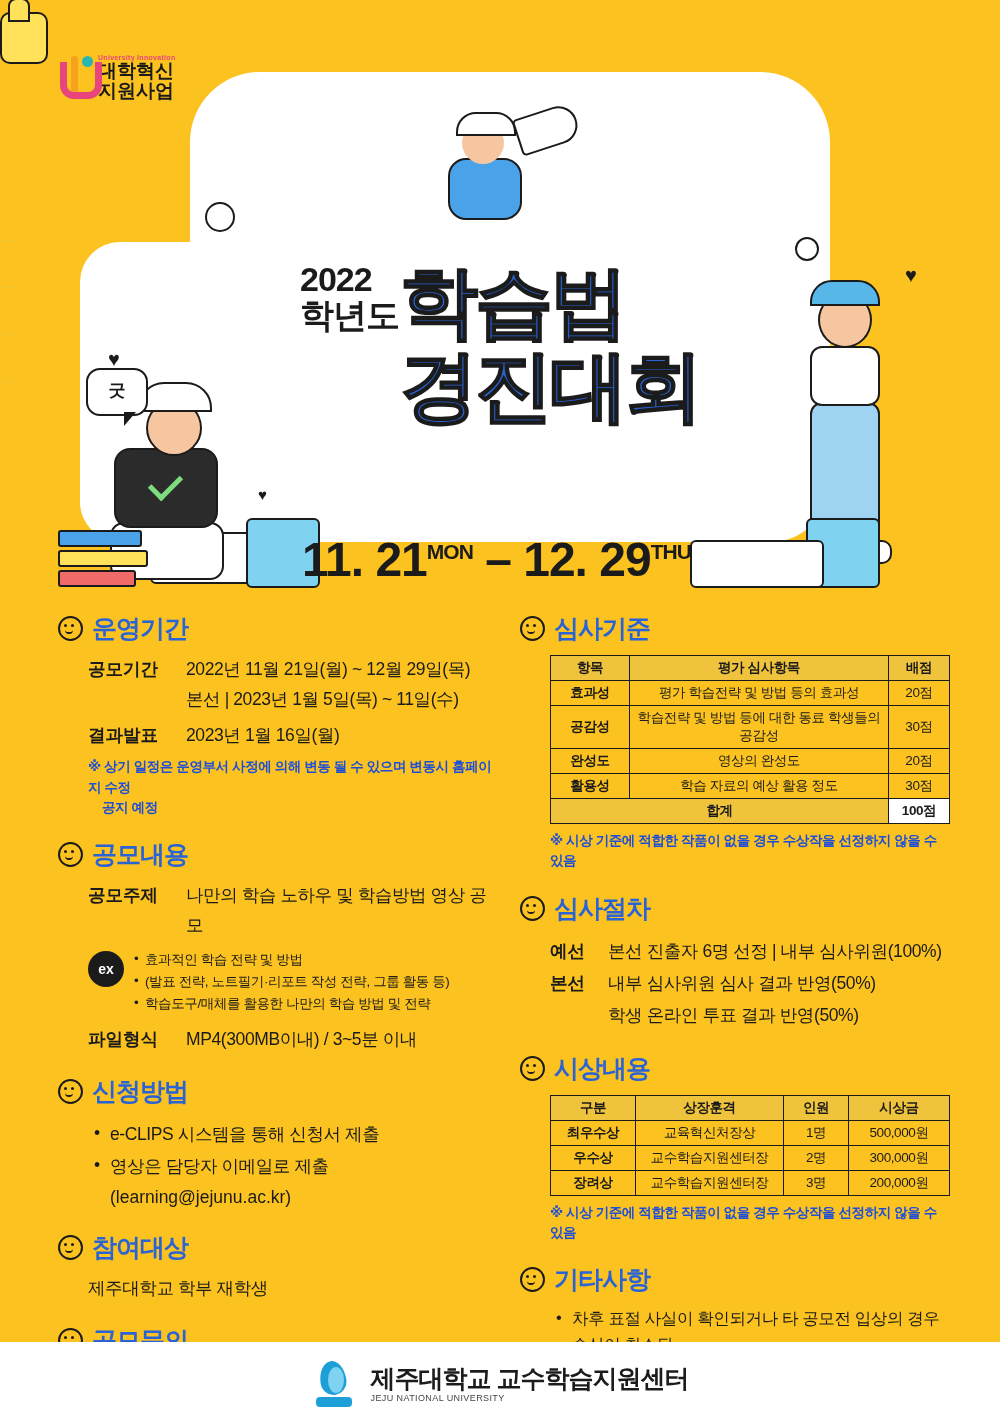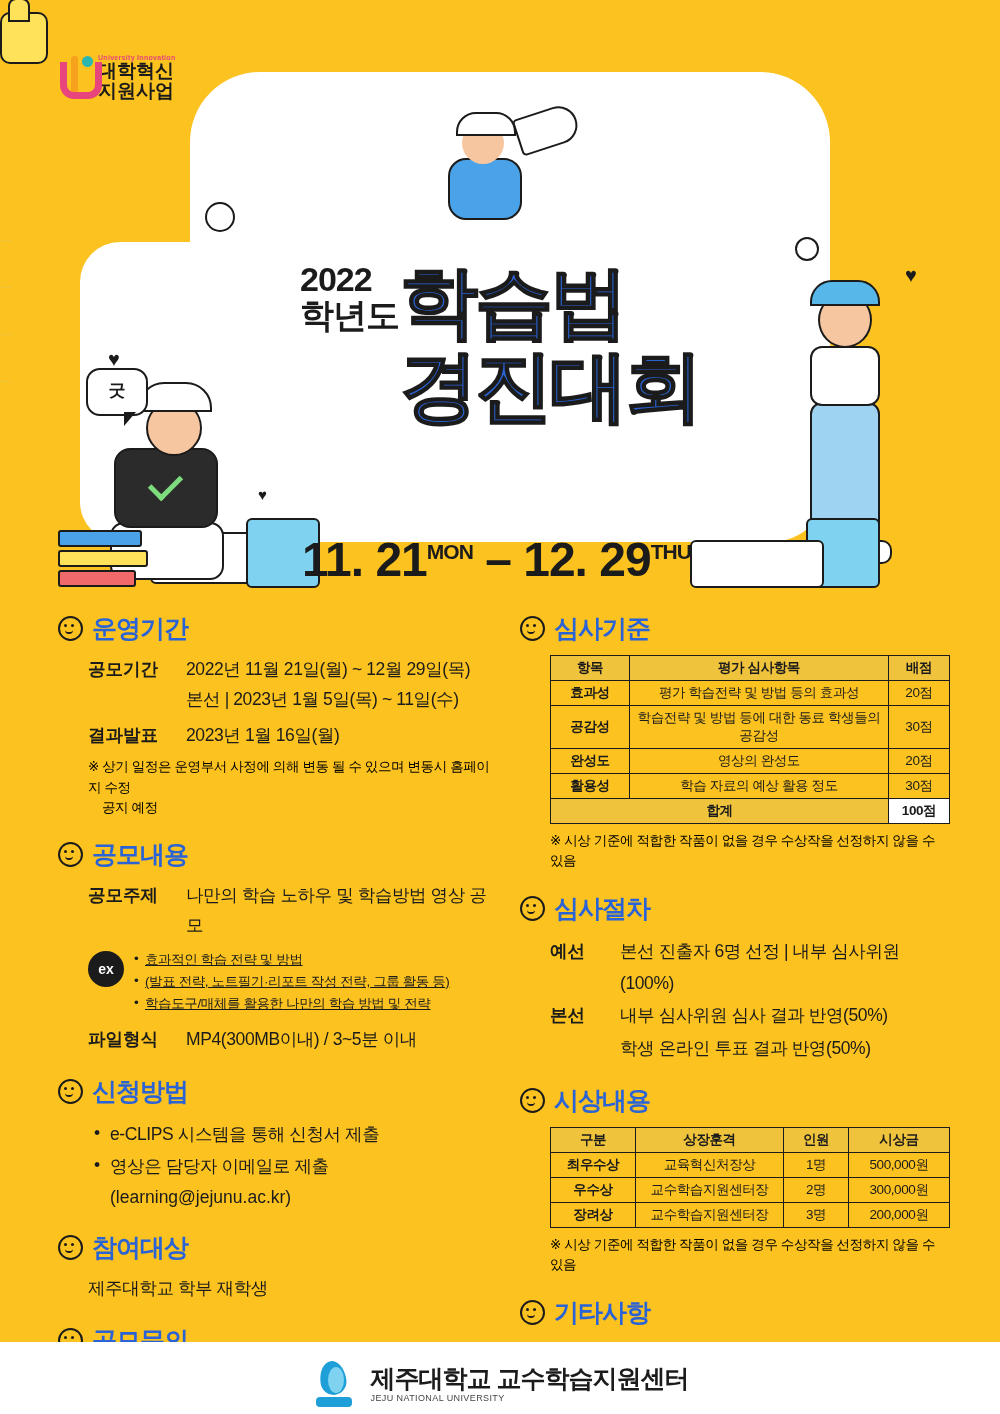--- a/index.html
+++ b/index.html
@@ -117,43 +117,43 @@
     width:21px;height:21px;border-radius:50%;border:2.2px solid #1b1b1b;position:relative;flex:0 0 auto;
   }
   .smiley:before{content:"";position:absolute;left:4px;top:6px;width:3px;height:3px;border-radius:50%;background:#1b1b1b;box-shadow:7px 0 0 #1b1b1b;}
   .smiley:after{content:"";position:absolute;left:4.5px;top:10px;width:8px;height:4px;border-bottom:2.2px solid #1b1b1b;border-radius:0 0 8px 8px;}
   .sec-title{font-size:25px;font-weight:bold;color:#2a63d6;letter-spacing:-1px;}
 
   .row{display:flex;gap:12px;font-size:17.5px;line-height:1.7;margin-left:30px;}
   .row .lbl{font-weight:bold;min-width:86px;}
   .val{letter-spacing:-.4px;}
   .note{
-    margin-left:30px;margin-top:7px;font-size:13.5px;color:#000000;line-height:1.5;letter-spacing:-.4px;
+    margin-left:30px;margin-top:7px;font-size:13.5px;color:#1d4ed8;line-height:1.5;letter-spacing:-.4px;font-weight:bold;
   }
   .note.indent2{margin-left:44px;}
 
-  .ex-wrap{display:flex;gap:10px;margin-left:30px;margin-top:8px;align-items:flex-start;text-decoration:underline;}
+  .ex-wrap{display:flex;gap:10px;margin-left:30px;margin-top:8px;align-items:flex-start;}
   .ex-badge{width:36px;height:36px;border-radius:50%;background:#1b1b1b;color:#fff;font-size:14px;font-weight:bold;display:flex;align-items:center;justify-content:center;flex:0 0 auto;margin-top:2px;}
   .bullets-sm{font-size:13.5px;line-height:1.65;letter-spacing:-.4px;}
   .bullets-sm li{list-style:none;position:relative;padding-left:11px;}
   .bullets-sm li:before{content:"•";position:absolute;left:0;top:-1px;}
 
   ul.bullets{margin:0 0 0 36px;padding:0;font-size:17.5px;line-height:1.85;}
   ul.bullets li{list-style:none;position:relative;padding-left:16px;letter-spacing:-.4px;}
   ul.bullets li:before{content:"•";position:absolute;left:0;top:-1px;}
   .sub-line{margin-left:52px;font-size:17.5px;line-height:1.6;}
 
   
   table{border-collapse:collapse;width:100%;font-size:13.5px;margin-left:30px;width:calc(100% - 30px);}
   table th,table td{border:1.3px solid #1b1b1b;padding:3px 4px;text-align:center;letter-spacing:-.4px;}
   table th{background:#f0c33c;font-weight:bold;}
   table td.bold{font-weight:bold;}
   table tr.total td{background:#f0c33c;font-weight:bold;}
 
-  .proc-row{display:flex;gap:24px;font-size:17.5px;line-height:1.85;margin-left:30px;}
+  .proc-row{display:flex;gap:12px;font-size:17.5px;line-height:1.85;margin-left:30px;}
   .proc-row .lbl{font-weight:bold;min-width:46px;}
 
   
   .footer{
     position:absolute;left:0;bottom:0;width:1000px;height:84px;background:#fff;
     display:flex;align-items:center;justify-content:center;gap:15px;
   }
   .f-logo{width:44px;height:50px;position:relative;}
   .f-logo .flame{position:absolute;left:8px;top:2px;width:26px;height:34px;background:#1f9fd8;border-radius:50% 50% 50% 50%/60% 60% 40% 40%;transform:rotate(-8deg);}
   .f-logo .flame2{position:absolute;left:16px;top:8px;width:16px;height:26px;background:#7fd3f0;border-radius:50%;}

